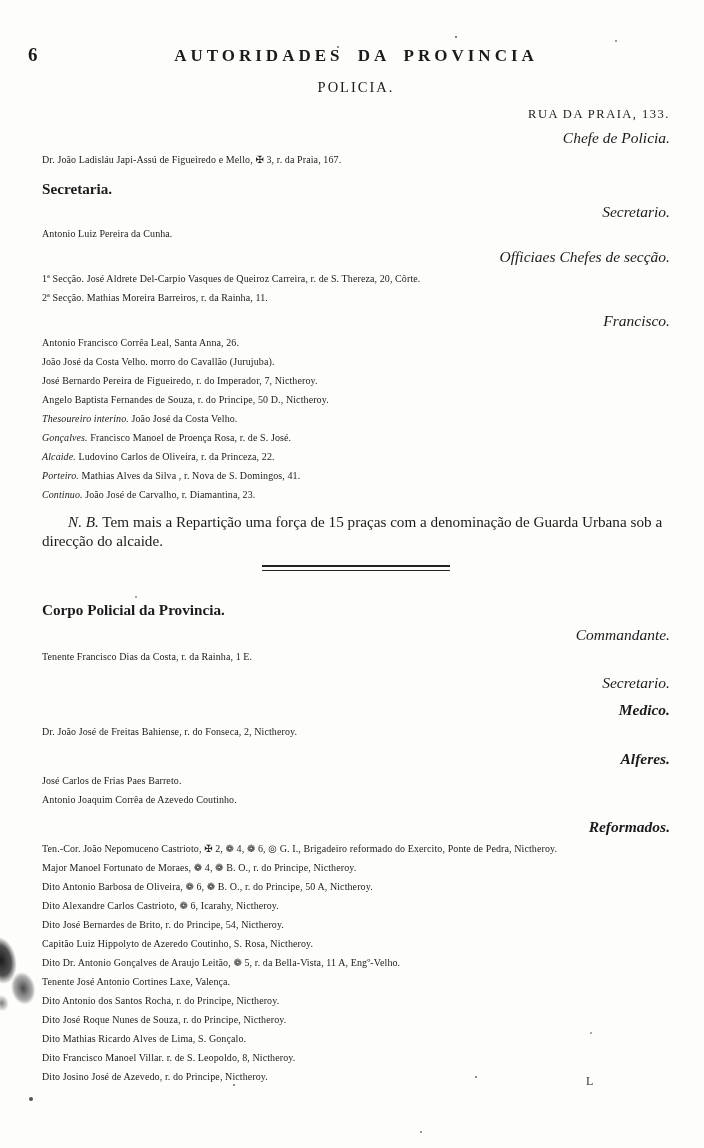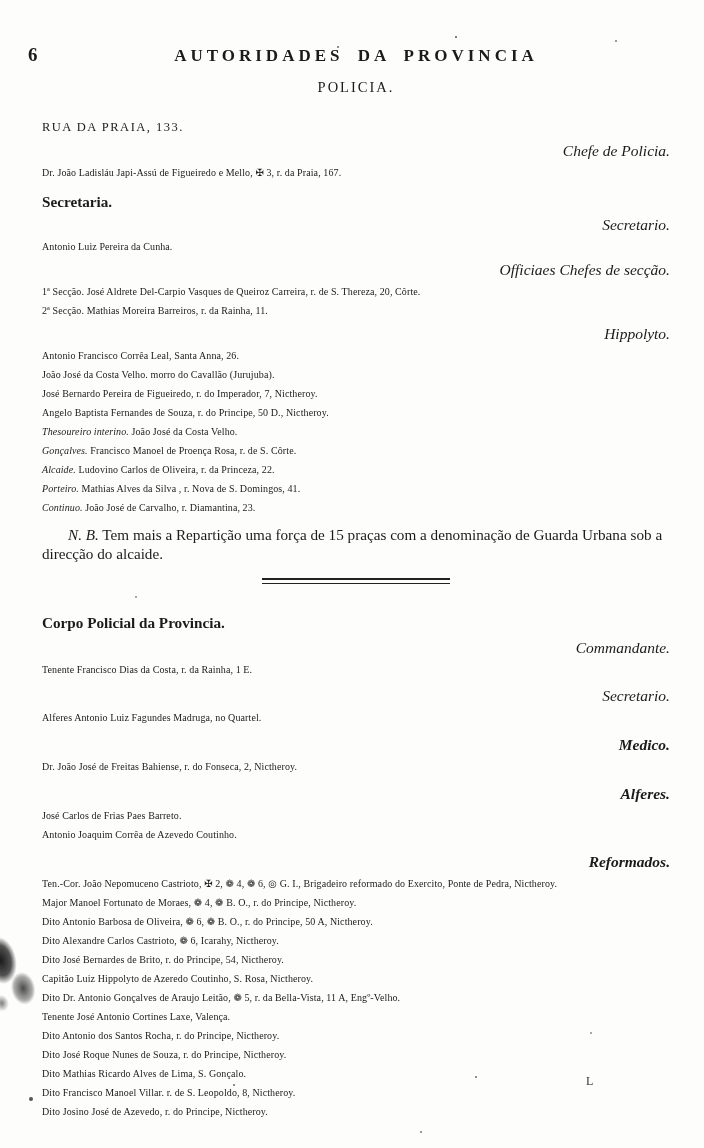--- a/index.html
+++ b/index.html
@@ -21,21 +21,21 @@
   .pagenum{
     position:absolute;left:-14px;top:-2px;
     font-size:19px;font-weight:bold;
   }
   .runhead{
     text-align:center;font-size:17px;font-weight:bold;
     letter-spacing:4px;word-spacing:6px;margin:0;
   }
   
   .cap1{text-align:center;font-size:14.5px;letter-spacing:2px;margin-top:11px;}
-  .cap2{text-align:left;font-size:12.5px;letter-spacing:1.5px;margin-top:24px;}
+  .cap2{text-align:right;font-size:12.5px;letter-spacing:1.5px;margin-top:11px;}
   .ithead{
     text-align:right;font-style:italic;font-size:15.5px;
     margin-top:4px;margin-bottom:3px;line-height:19px;
   }
   .bhead{
     font-weight:bold;font-size:15.2px;
     margin-top:10px;margin-bottom:3px;line-height:19px;
   }
   
   .entry{
@@ -101,43 +101,42 @@
 
   <div class="bhead">Secretaria.</div>
 
   <div class="ithead">Secretario.</div>
   <p class="entry">Antonio Luiz Pereira da Cunha.</p>
 
   <div class="ithead">Officiaes Chefes de secção.</div>
   <p class="entry">1ª Secção. José Aldrete Del-Carpio Vasques de Queiroz Carreira, r. de S. Thereza, 20, Côrte.</p>
   <p class="entry">2ª Secção. Mathias Moreira Barreiros, r. da Rainha, 11.</p>
 
-  <div class="ithead">Hippolyto.</div>
+  <div class="ithead">Francisco.</div>
   <p class="entry">Antonio Francisco Corrêa Leal, Santa Anna, 26.</p>
   <p class="entry">João José da Costa Velho. morro do Cavallão (Jurujuba).</p>
   <p class="entry">José Bernardo Pereira de Figueiredo, r. do Imperador, 7, Nictheroy.</p>
   <p class="entry">Angelo Baptista Fernandes de Souza, r. do Principe, 50 D., Nictheroy.</p>
 
   <p class="entry"><span class="it">Thesoureiro interino.</span><span> João José da Costa Velho.</span></p>
-  <p class="entry"><span class="it">Gonçalves.</span><span> Francisco Manoel de Proença Rosa, r. de S. Côrte.</span></p>
+  <p class="entry"><span class="it">Gonçalves.</span><span> Francisco Manoel de Proença Rosa, r. de S. José.</span></p>
   <p class="entry"><span class="it">Alcaide.</span><span> Ludovino Carlos de Oliveira, r. da Princeza, 22.</span></p>
   <p class="entry"><span class="it">Porteiro.</span><span> Mathias Alves da Silva , r. Nova de S. Domingos, 41.</span></p>
   <p class="entry"><span class="it">Continuo.</span><span> João José de Carvalho, r. Diamantina, 23.</span></p>
 
   <p class="nota"><span class="it">N. B.</span><span> Tem mais a Repartição uma força de 15 praças com a denominação de Guarda Urbana sob a direcção do alcaide.</span></p>
 
   <div class="rule"></div>
 
   <div class="bhead corpo-title">Corpo Policial da Provincia.</div>
 
   <div class="ithead sp6">Commandante.</div>
   <p class="entry">Tenente Francisco Dias da Costa, r. da Rainha, 1 E.</p>
 
   <div class="ithead sp7">Secretario.</div>
-  <p class="entry">Alferes Antonio Luiz Fagundes Madruga, no Quartel.</p>
 
   <div class="ithead sp8">Medico.</div>
   <p class="entry">Dr. João José de Freitas Bahiense, r. do Fonseca, 2, Nictheroy.</p>
 
   <div class="ithead sp8">Alferes.</div>
   <p class="entry">José Carlos de Frias Paes Barreto.</p>
   <p class="entry">Antonio Joaquim Corrêa de Azevedo Coutinho.</p>
 
   <div class="ithead sp8">Reformados.</div>
   <p class="entry">Ten.-Cor. João Nepomuceno Castrioto, ✠ 2, ❁ 4, ❁ 6, ◎ G. I., Brigadeiro reformado do Exercito, Ponte de Pedra, Nictheroy.</p>

